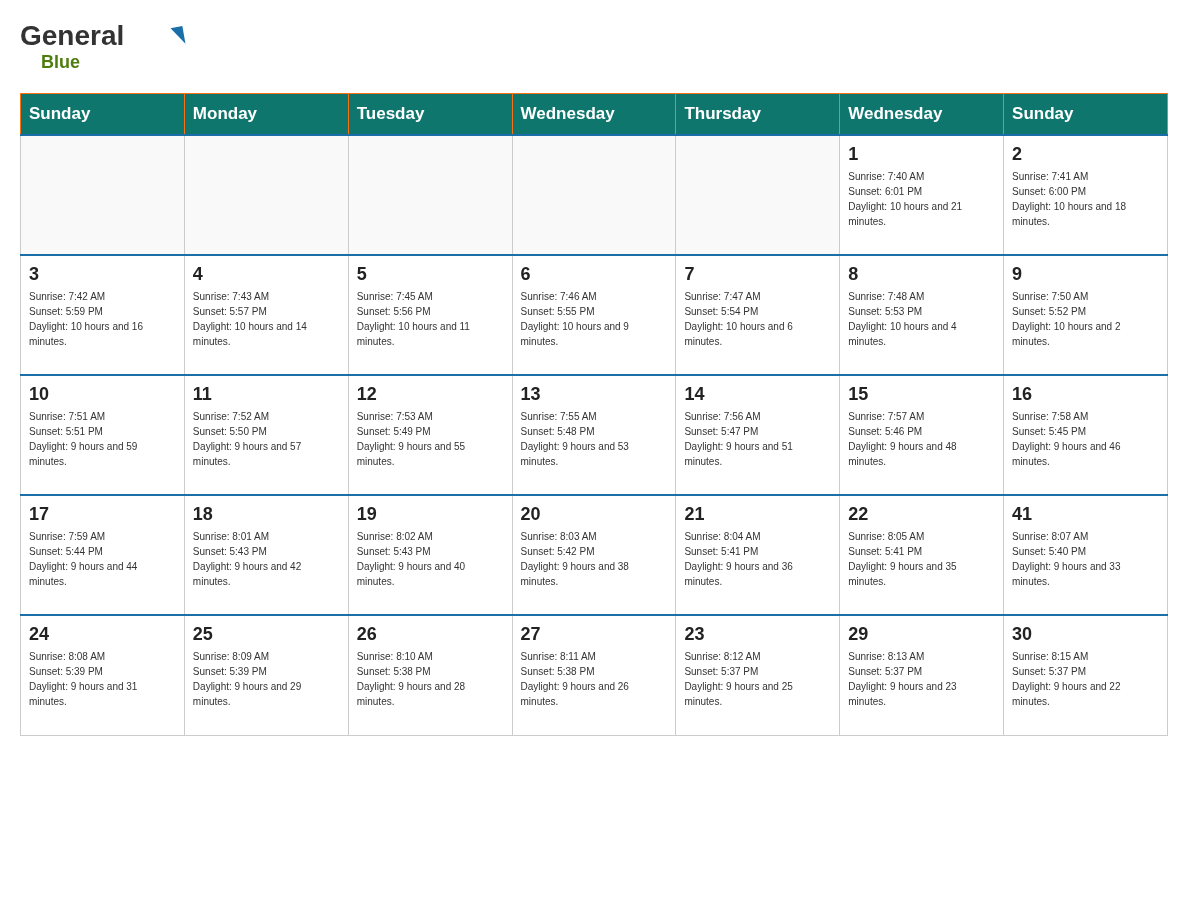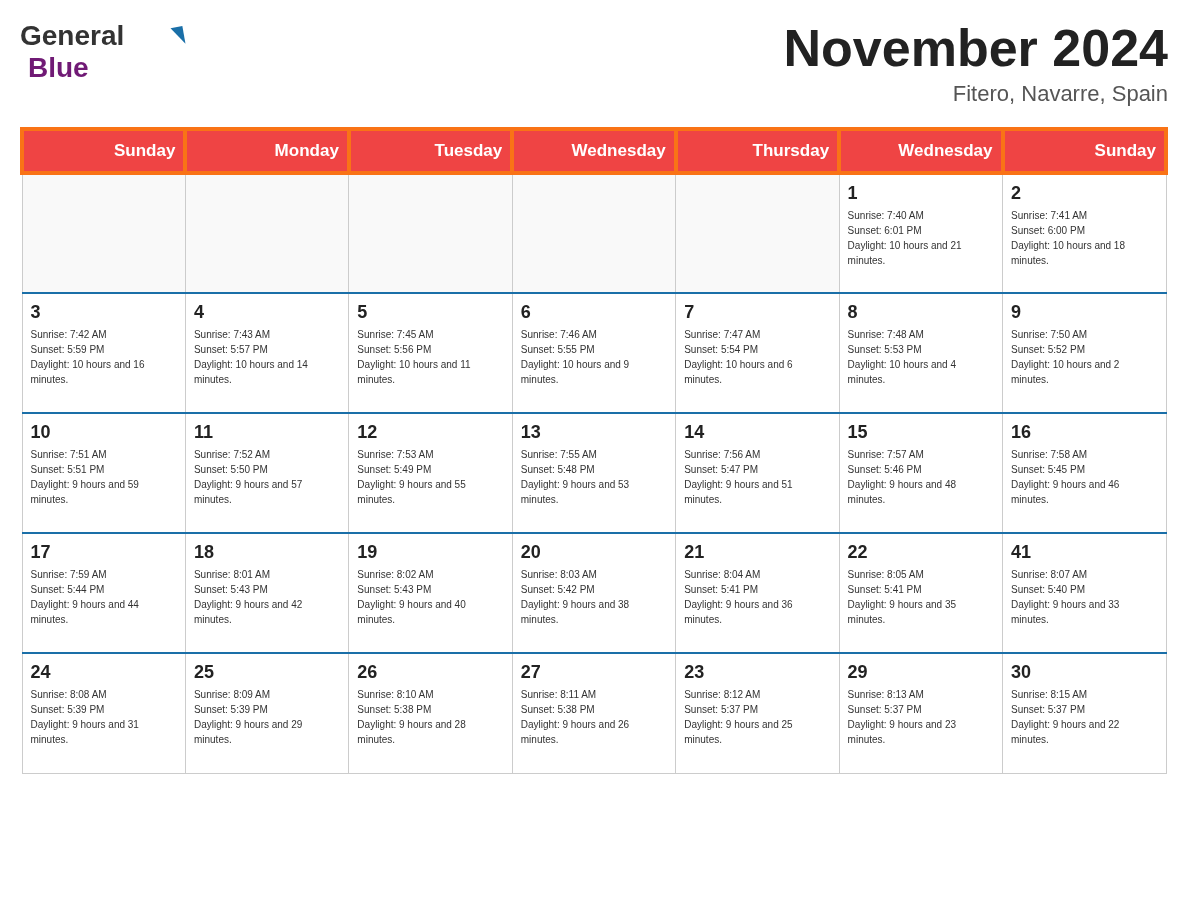--- a/index.html
+++ b/index.html
@@ -33,24 +33,24 @@
       width: 0;
       height: 0;
       border-left: 12px solid transparent;
       border-right: 0px solid transparent;
       border-top: 18px solid #1a6fa8;
       display: inline-block;
       margin-left: 2px;
       transform: rotate(-10deg);
     }
     .logo-blue-text {
-      color: #701a75;
-      font-size: 28px;
-      font-weight: bold;
-      margin-left: 4px;
+      color: #4d7c0f;
+      font-size: 18px;
+      font-weight: bold;
+      margin-left: 17px;
     }
     .title-section {
       text-align: right;
     }
     .main-title {
       font-size: 52px;
       font-weight: bold;
       color: #222;
       line-height: 1.1;
     }
@@ -58,27 +58,27 @@
       font-size: 22px;
       color: #555;
       margin-top: 4px;
     }
     .calendar {
       width: 100%;
       border-collapse: collapse;
       border: 1px solid #ccc;
     }
     .calendar th {
-      background-color: #ef4444;
+      background-color: #0f766e;
       color: #fff;
       font-size: 17px;
       font-weight: bold;
       padding: 10px 8px;
-      text-align: right;
-      border: 4px solid #f97316;
+      text-align: left;
+      border: 1px solid #f97316;
     }
     .calendar td {
       vertical-align: top;
       padding: 8px;
       border: 1px solid #ccc;
       width: calc(100% / 7);
       font-size: 13px;
       color: #333;
       height: 120px;
     }
@@ -107,24 +107,20 @@
 <div class="header">
   <div class="logo">
     <div class="logo-general">
       <span>General</span>
       <span class="logo-arrow"></span>
     </div>
     <div style="display:flex; align-items:center; margin-left:4px;">
       <span class="logo-blue-text">Blue</span>
     </div>
   </div>
-  <div class="title-section">
-    <div class="main-title">November 2024</div>
-    <div class="subtitle">Fitero, Navarre, Spain</div>
-  </div>
 </div>
 
 <table class="calendar">
   <thead>
     <tr>
     <th>Sunday</th>
         <th>Monday</th>
         <th>Tuesday</th>
         <th>Wednesday</th>
         <th>Thursday</th>

